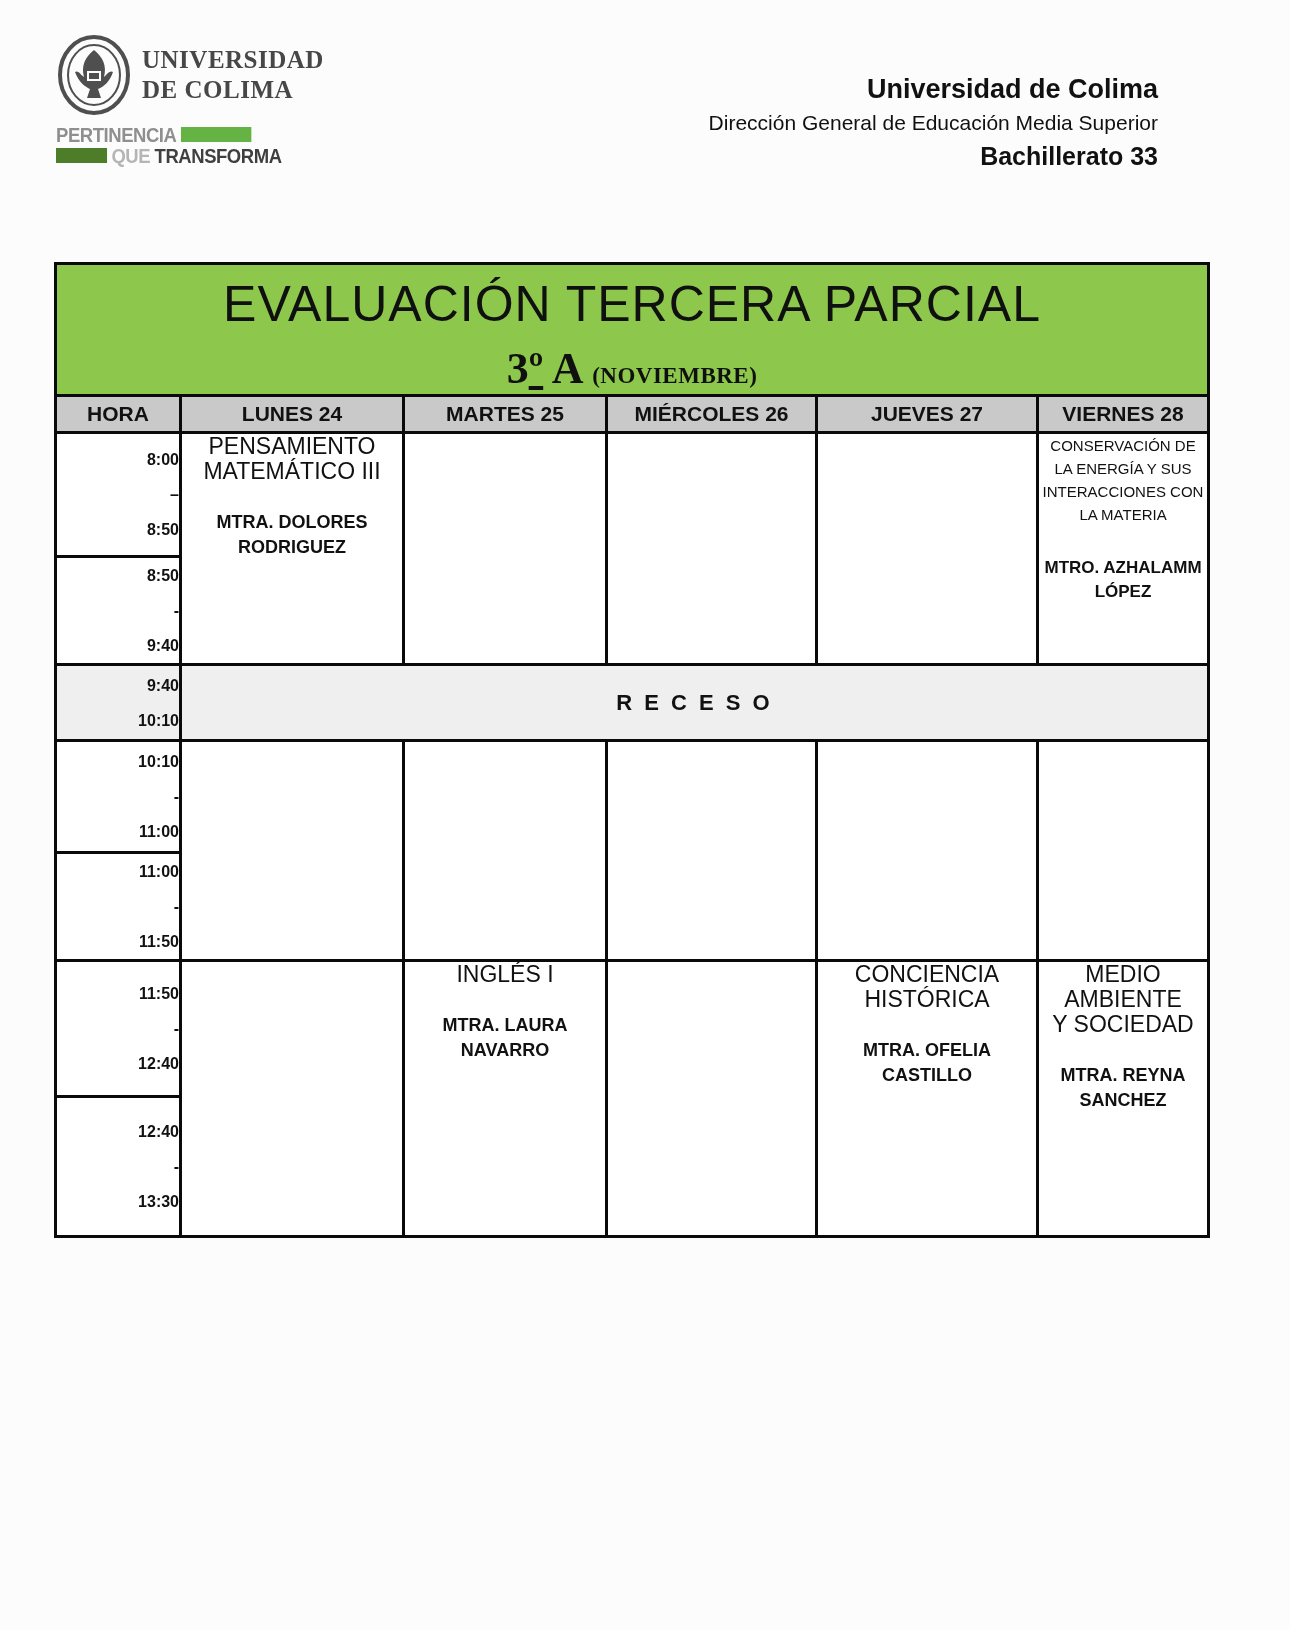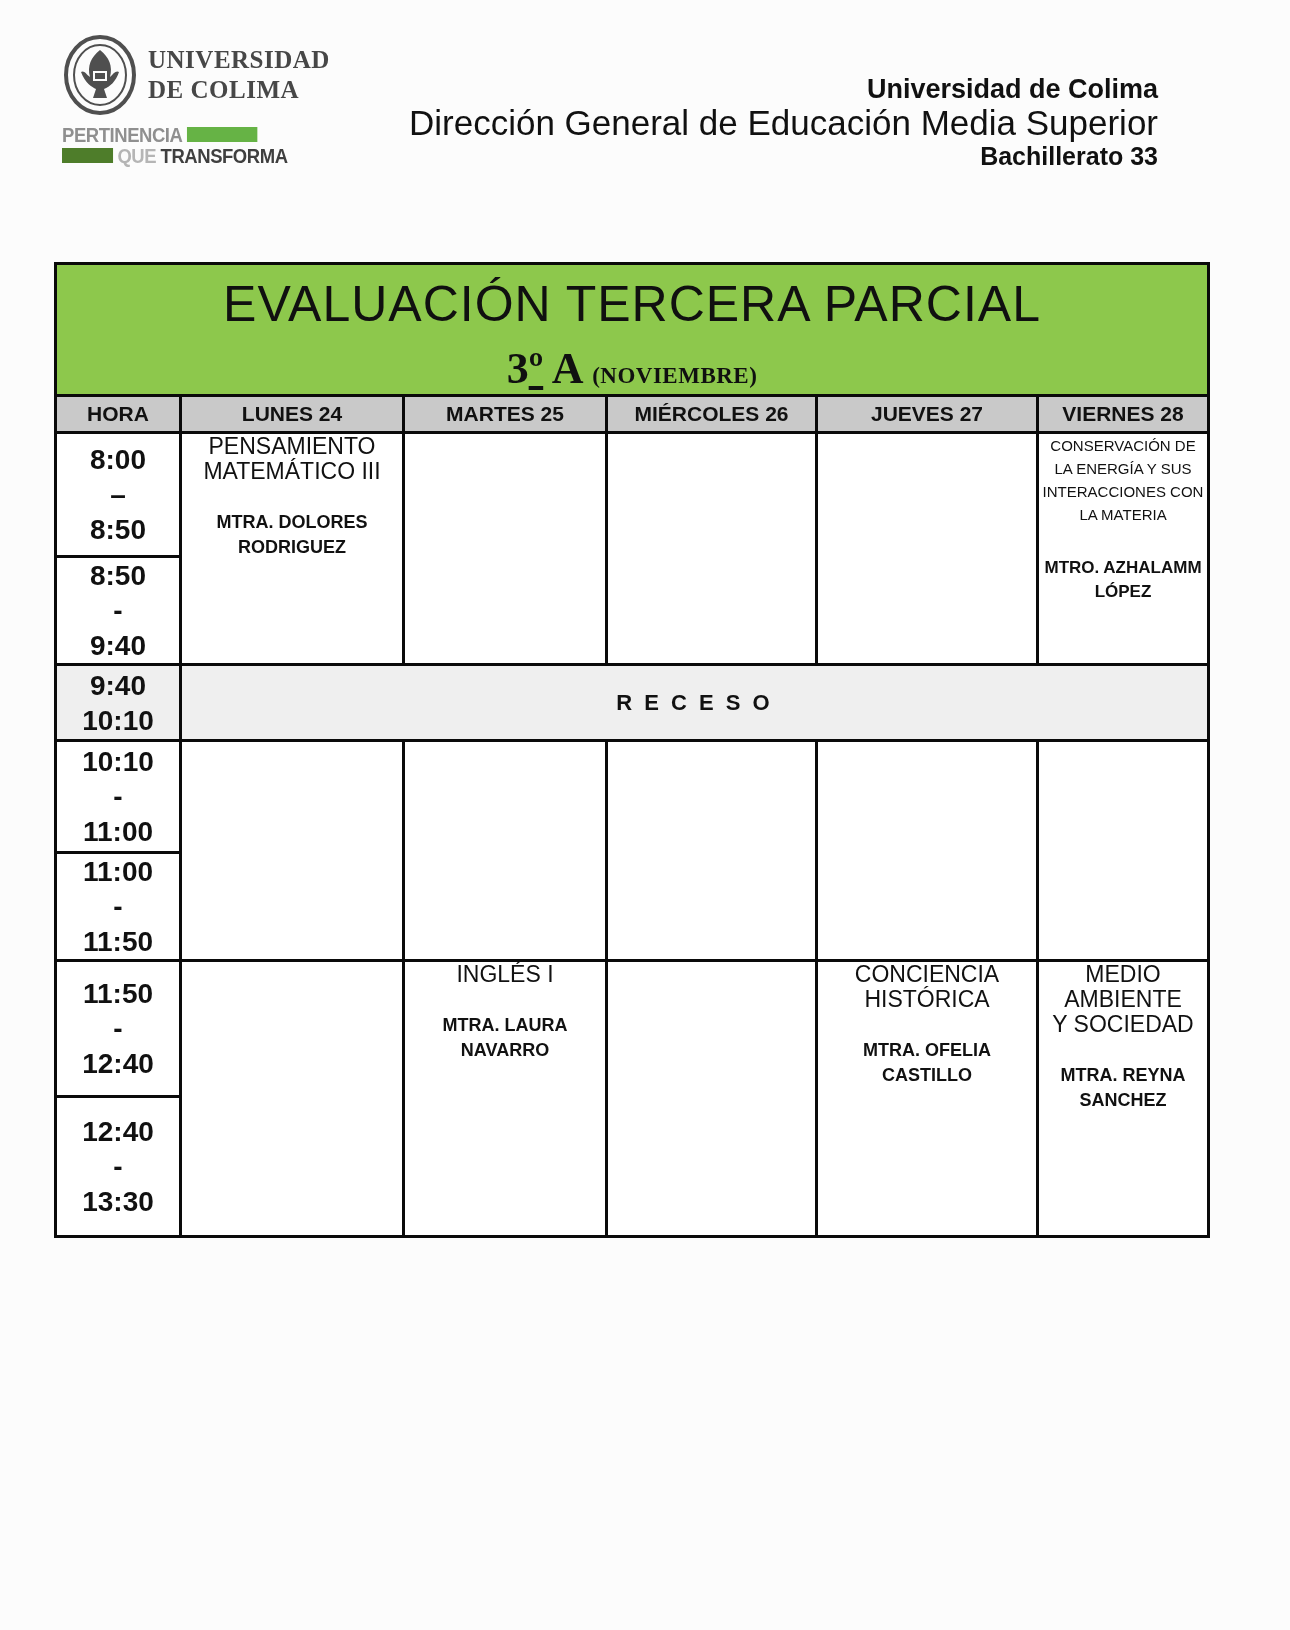--- a/index.html
+++ b/index.html
@@ -6,40 +6,40 @@
   .page{
     position:relative;
     width:1290px;height:1630px;
     background:#fcfcfc;
     font-family:"Liberation Sans",sans-serif;
     color:#111;
     overflow:hidden;
   }
 
   
-  .logo{position:absolute;left:62px;top:34px;}
+  .logo{position:absolute;left:56px;top:34px;}
   .logo-top{display:flex;align-items:center;gap:10px;}
   .logo-name{
     font-family:"Liberation Serif",serif;
     font-weight:bold;color:#474747;
     font-size:25px;line-height:30px;letter-spacing:.5px;
   }
   .tagline{margin-top:8px;font-weight:bold;transform:scaleX(.88);transform-origin:left;}
   .tag-row{display:flex;align-items:center;gap:5px;height:21px;}
   .tag-word1{color:#8f8f8f;font-size:21px;letter-spacing:-.5px;}
   .tag-word2{color:#b5b5b5;font-size:21px;letter-spacing:-.5px;}
   .tag-word3{color:#3f3f3f;font-size:21px;letter-spacing:-.5px;}
   .bar{display:inline-block;height:15px;}
   .bar-light{width:80px;background:var(--bar-light-green,#66b345);}
   .bar-dark{width:58px;background:var(--bar-dark-green,#4e7d2a);}
 
   
   .head-info{position:absolute;top:72px;right:132px;text-align:right;}
   .hl1{font-size:27px;font-weight:bold;line-height:34px;}
-  .hl2{font-size:35px;line-height:34px;}
+  .hl2{font-size:21px;line-height:34px;}
   .hl3{font-size:25px;font-weight:bold;line-height:33px;}
   .hl4{font-size:21px;font-weight:bold;line-height:30px;white-space:pre;}
 
   
   table.schedule{
     position:absolute;left:54px;top:262px;
     width:1153px;table-layout:fixed;
     border-collapse:collapse;
     border:3px solid var(--border-black,#0a0a0a);
   }
@@ -58,21 +58,21 @@
   .banner-sub .ord{text-decoration:underline;}
   .banner-sub .month{font-size:23px;letter-spacing:.5px;}
 
   tr.colhead{height:37px;}
   table.schedule th{
     background:var(--header-gray,#c9c9c9);
     font-size:21px;font-weight:bold;text-align:center;vertical-align:middle;
   }
 
   td.time{
-    font-weight:bold;font-size:28px;text-align:center;vertical-align:middle;
+    font-weight:bold;font-size:16px;text-align:right;vertical-align:middle;
     white-space:pre-line;line-height:35px;background:#fff;
   }
   td.cell{vertical-align:top;text-align:center;background:#fff;padding:10px 4px 0 4px;}
   .subject{font-size:23px;line-height:25px;white-space:pre-line;}
   .teacher{font-size:18px;font-weight:bold;line-height:25px;white-space:pre-line;margin-top:26px;}
   td.cell.small .subject{font-size:15px;line-height:23px;}
   td.cell.small .teacher{font-size:17px;line-height:24px;margin-top:30px;}
 
   tr.r1{height:124px;}
   tr.r2{height:104px;}

